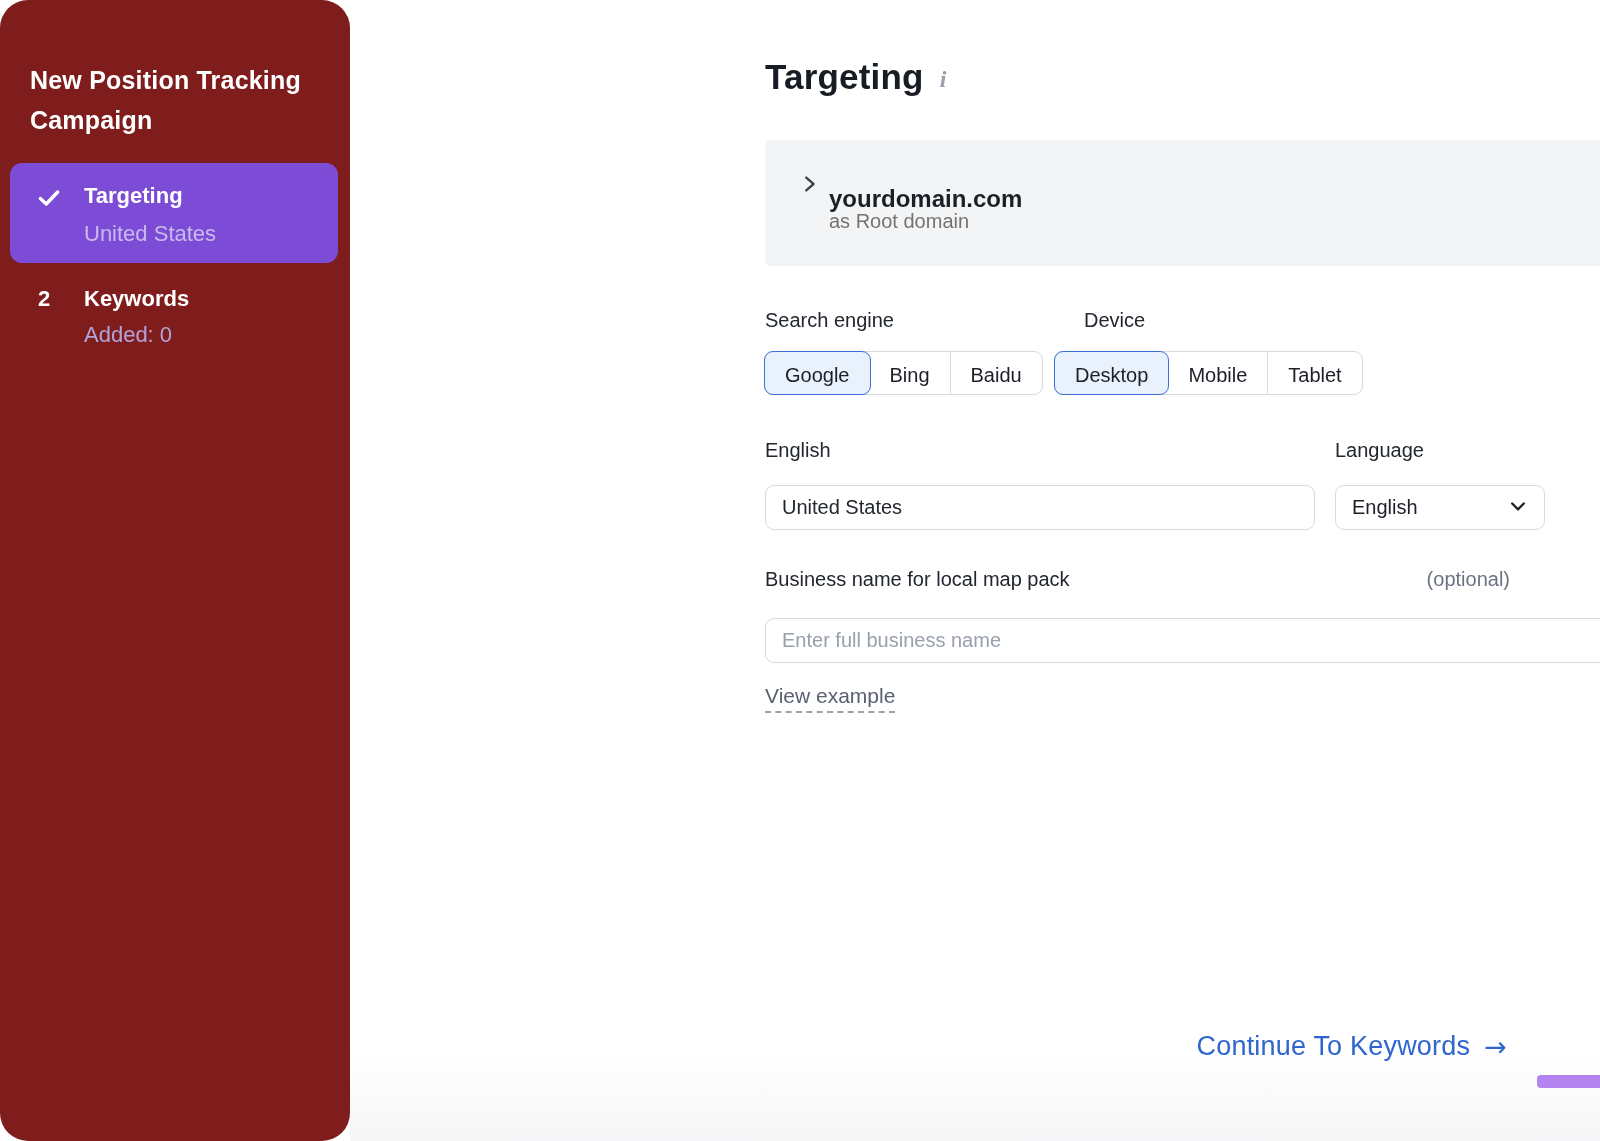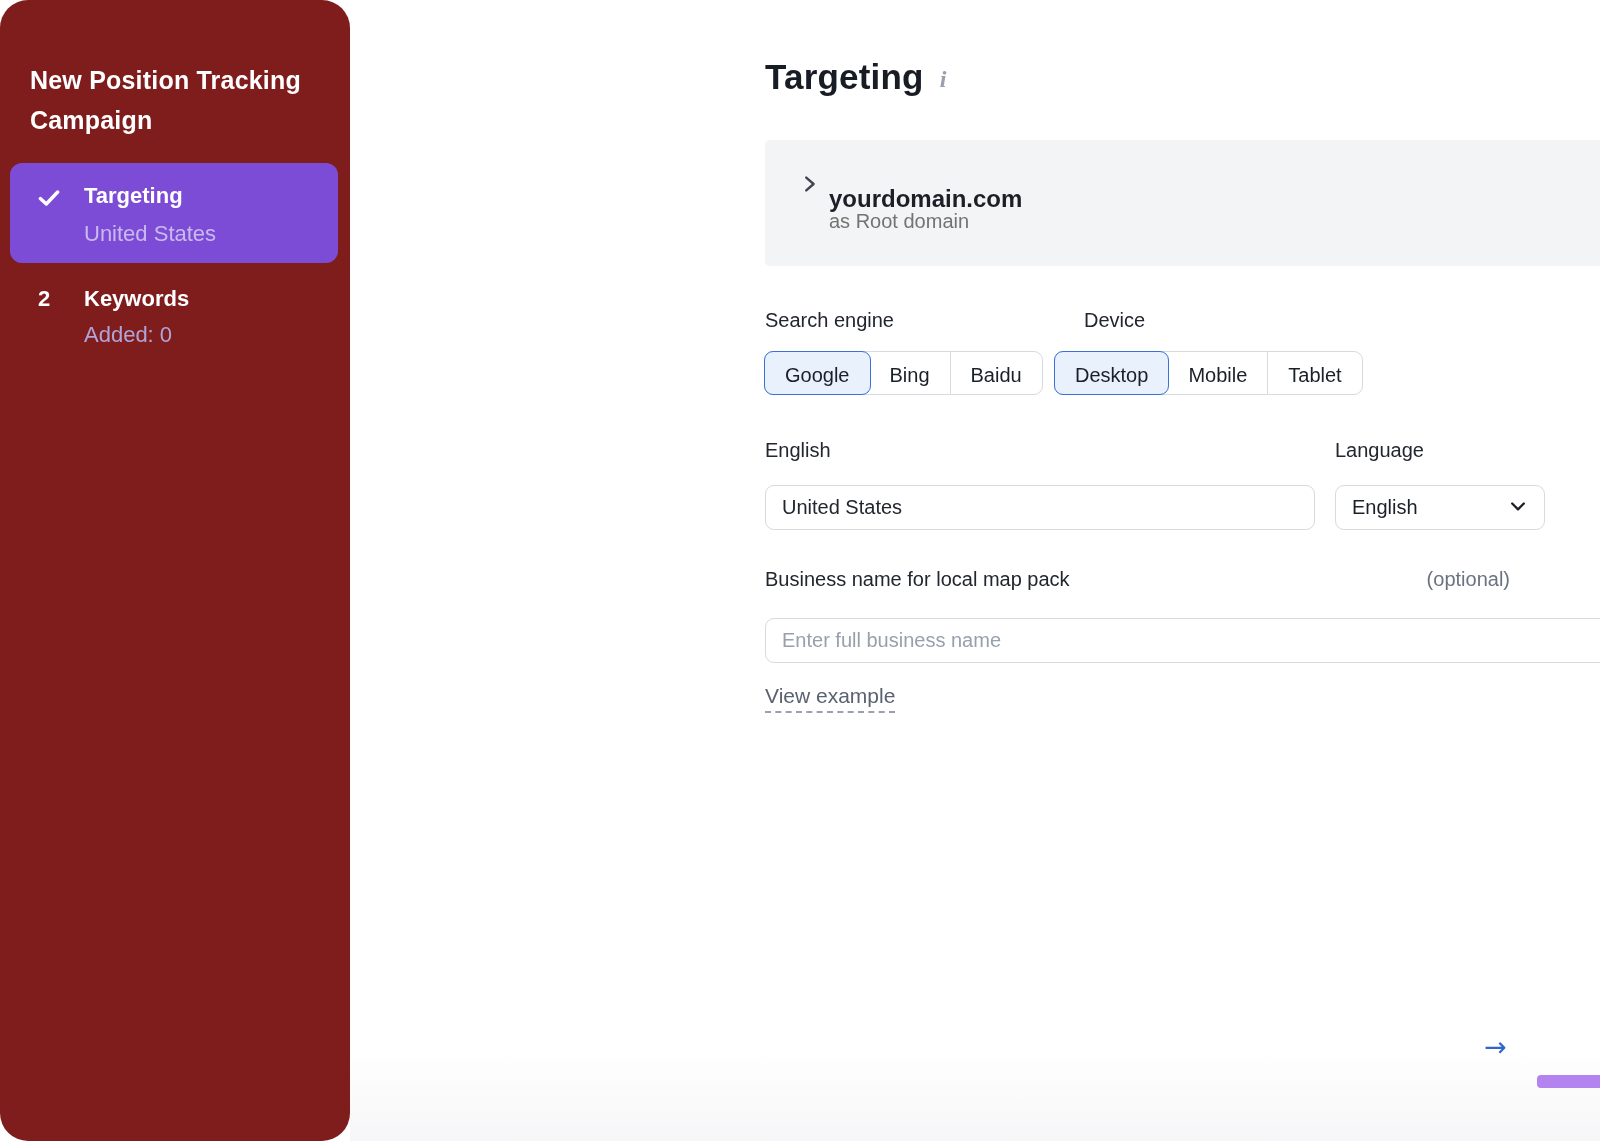--- a/index.html
+++ b/index.html
@@ -201,17 +201,18 @@
     </span>
   </div>
 
   <span class="field-label lbl-business">Business name for local map pack</span>
   <span class="field-label lbl-optional">(optional)</span>
   <input class="text-input input-business" type="text" placeholder="Enter full business name" style="">
 
   <a class="view-example">View example</a>
 
   <a class="continue-link">
+    <span>Continue To Keywords</span>
     <span class="continue-arrow">→</span>
   </a>
   <div class="highlight-bar"></div>
 
 </div>
 
 </body></html>

